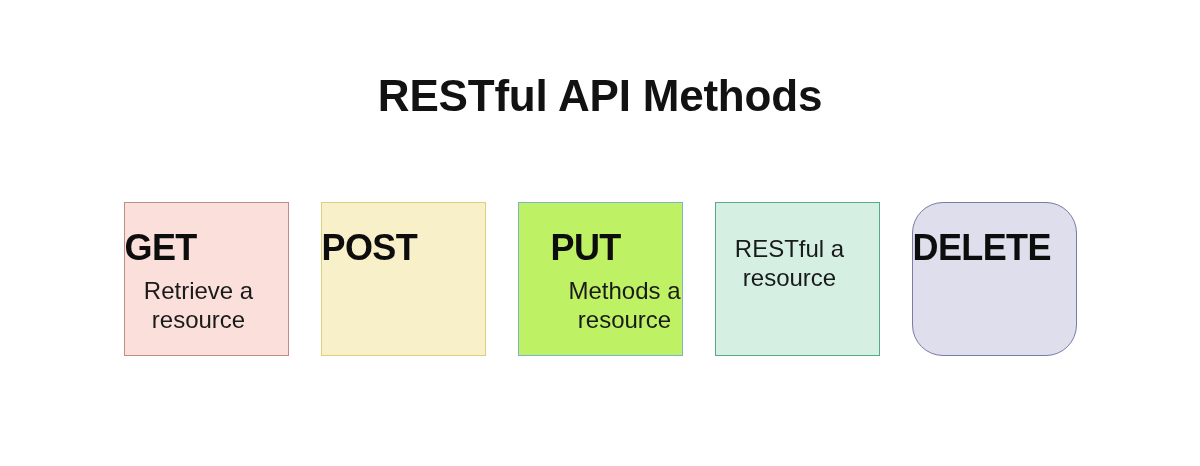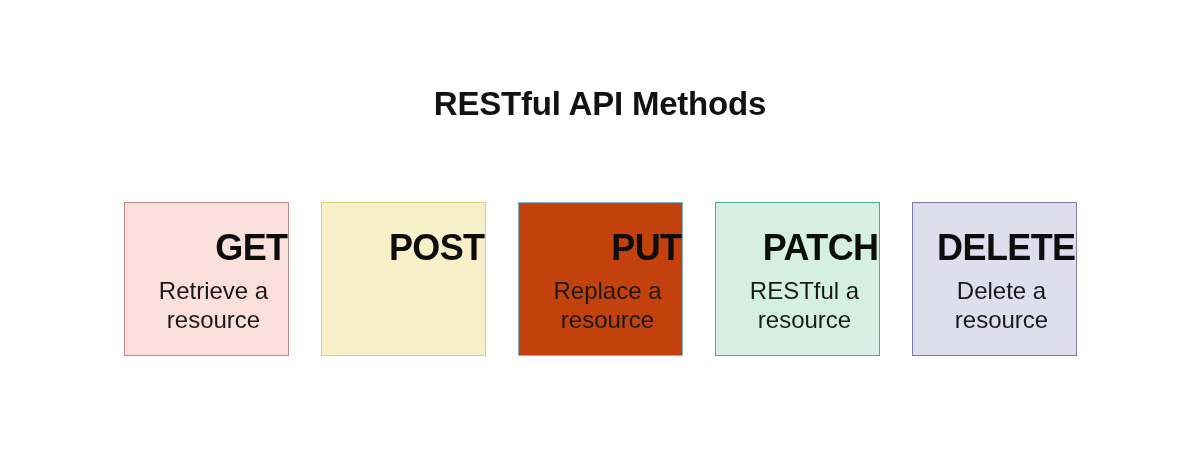--- a/index.html
+++ b/index.html
@@ -19,25 +19,25 @@
   .page {
     position: relative;
     width: 1200px;
     height: 466px;
     box-sizing: border-box;
   }
 
   
   .page-title {
     position: absolute;
-    top: 84px;
+    top: 76px;
     left: 0;
     width: 1200px;
     text-align: center;
-    font-size: 33px;
+    font-size: 44px;
     font-weight: 700;
     letter-spacing: -0.2px;
     color: #121212;
     line-height: 40px;
     white-space: nowrap;
   }
 
   
   .cards-row {
     position: absolute;
@@ -52,21 +52,21 @@
     gap: 32px;
   }
 
   .method-card {
     box-sizing: border-box;
     width: 165px;
     height: 154px;
     border: 1px solid #999999;
     display: flex;
     flex-direction: column;
-    align-items: flex-end;
+    align-items: flex-start;
     justify-content: flex-start;
     padding-top: 24px;
     overflow: hidden;
   }
 
   .method-name {
     font-size: 36px;
     font-weight: 700;
     line-height: 42px;
     letter-spacing: -0.6px;
@@ -97,29 +97,27 @@
 
     <div class="method-card" style="background: rgb(250, 223, 219); border-color: rgb(192, 140, 133);">
       <div class="method-name">GET</div>
       <div class="method-desc">Retrieve a resource</div>
     </div>
 
     <div class="method-card" style="background: rgb(248, 240, 200); border-color: rgb(221, 208, 122); gap: 32px;">
       <div class="method-name">POST</div>
     </div>
 
-    <div class="method-card" style="background: #c2410c; border-color: rgb(122, 181, 201);">
+    <div class="method-card" style="background: #bef264; border-color: rgb(122, 181, 201); padding-left: 32px;">
       <div class="method-name">PUT</div>
-      <div class="method-desc">Replace a resource</div>
+      <div class="method-desc">Methods a resource</div>
     </div>
 
     <div class="method-card" style="background: rgb(213, 240, 226); border-color: rgb(87, 169, 138);">
-      <div class="method-name">PATCH</div>
       <div class="method-desc">RESTful a resource</div>
     </div>
 
-    <div class="method-card" style="background: rgb(222, 222, 236); border-color: rgb(123, 123, 165);">
+    <div class="method-card" style="background: rgb(222, 222, 236); border-color: rgb(123, 123, 165); border-radius: 31px;">
       <div class="method-name">DELETE</div>
-      <div class="method-desc">Delete a resource</div>
     </div>
 
   </div>
 </div>
 
 </body></html>

